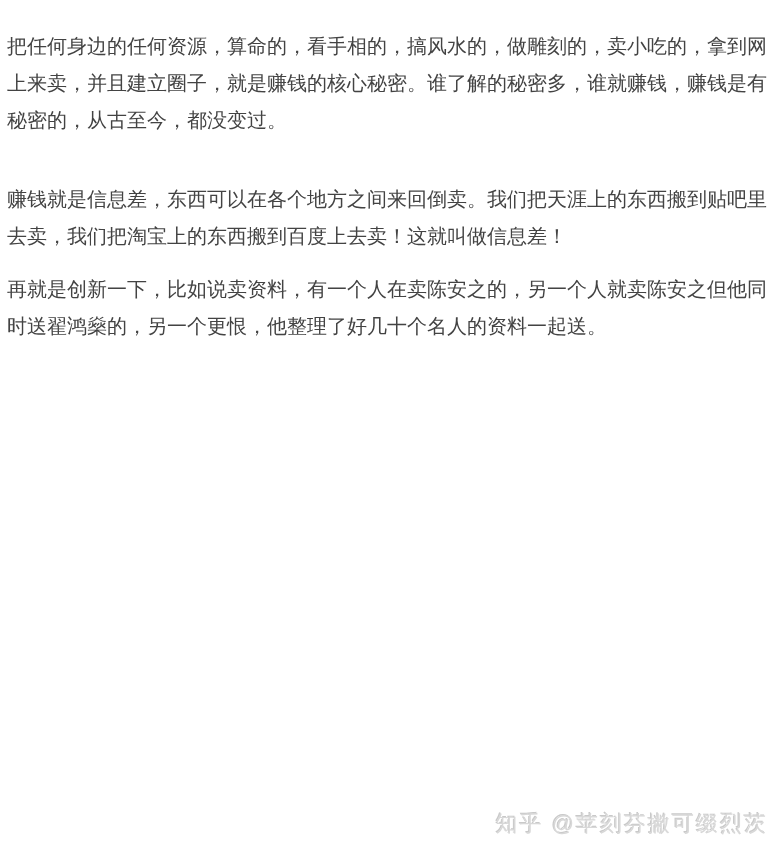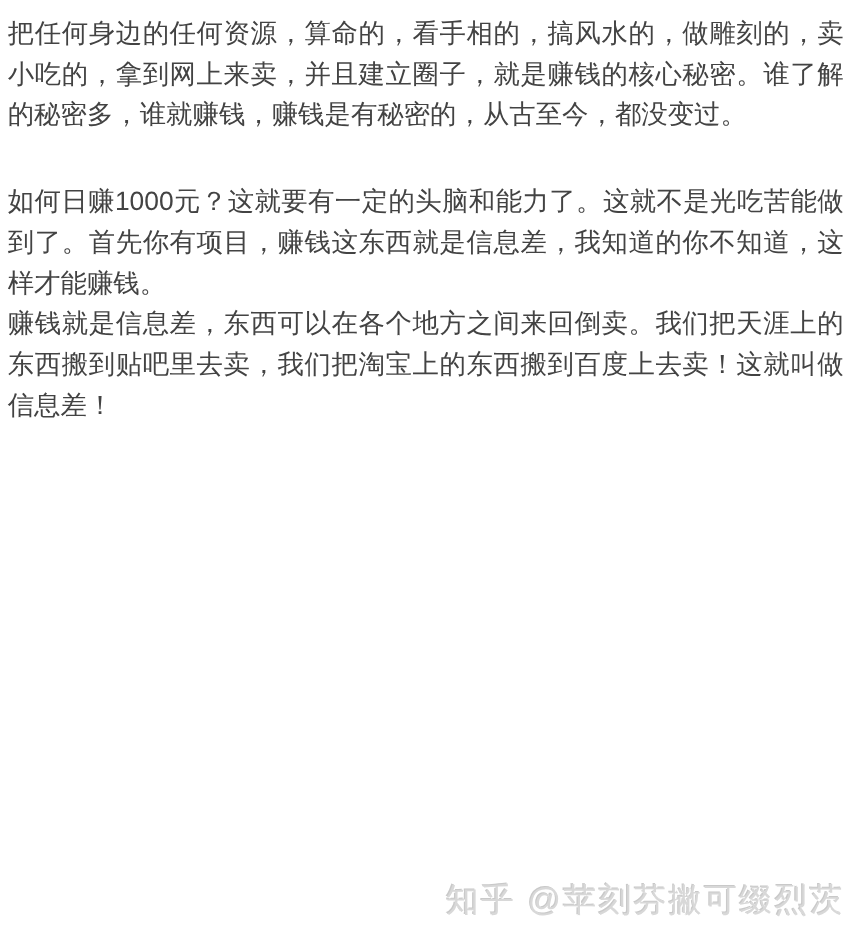--- a/index.html
+++ b/index.html
@@ -16,45 +16,45 @@
     font-family: "Liberation Sans", sans-serif;
   }
   .page {
     position: relative;
     width: 773px;
     height: 852px;
     background: var(--bg);
     padding: 12px 6px 0 7px;
   }
   .para {
-    font-size: 24px;
+    font-size: 20px;
     line-height: 37px;
     color: var(--text);
     text-align: justify;
     letter-spacing: 0;
     word-break: break-all;
-    margin: 0 0 42px 0;
+    margin: 16px 0 42px 0;
   }
   .para.tight {
     margin-bottom: 0;
   }
   .watermark {
     position: absolute;
     right: 5px;
     bottom: 13px;
-    font-size: 30px;
+    font-size: 22px;
     letter-spacing: 2px;
     color: var(--watermark);
     white-space: nowrap;
     text-shadow: 1px 1px 0 #ffffff, -1px -1px 0 #c9c9c9;
     pointer-events: none;
   }
 </style>
 </head>
 <body>
 
 <div class="page">
   <p class="para">把任何身边的任何资源，算命的，看手相的，搞风水的，做雕刻的，卖小吃的，拿到网上来卖，并且建立圈子，就是赚钱的核心秘密。谁了解的秘密多，谁就赚钱，赚钱是有秘密的，从古至今，都没变过。</p>
-  <p class="para tight">如何日赚1000元？这就要有一定的头脑和能力了。这就不是光吃苦能做到了。首先你有项目，赚钱这东西就是信息差，我知道的你不知道，这样才能赚钱。</p>
   <p class="para tight">赚钱就是信息差，东西可以在各个地方之间来回倒卖。我们把天涯上的东西搬到贴吧里去卖，我们把淘宝上的东西搬到百度上去卖！这就叫做信息差！</p>
+  <p class="para tight">再就是创新一下，比如说卖资料，有一个人在卖陈安之的，另一个人就卖陈安之但他同时送翟鸿燊的，另一个更恨，他整理了好几十个名人的资料一起送。</p>
 
   <div class="watermark">知乎 @苹刻芬撇可缀烈茨</div>
 </div>
 
 </body></html>

